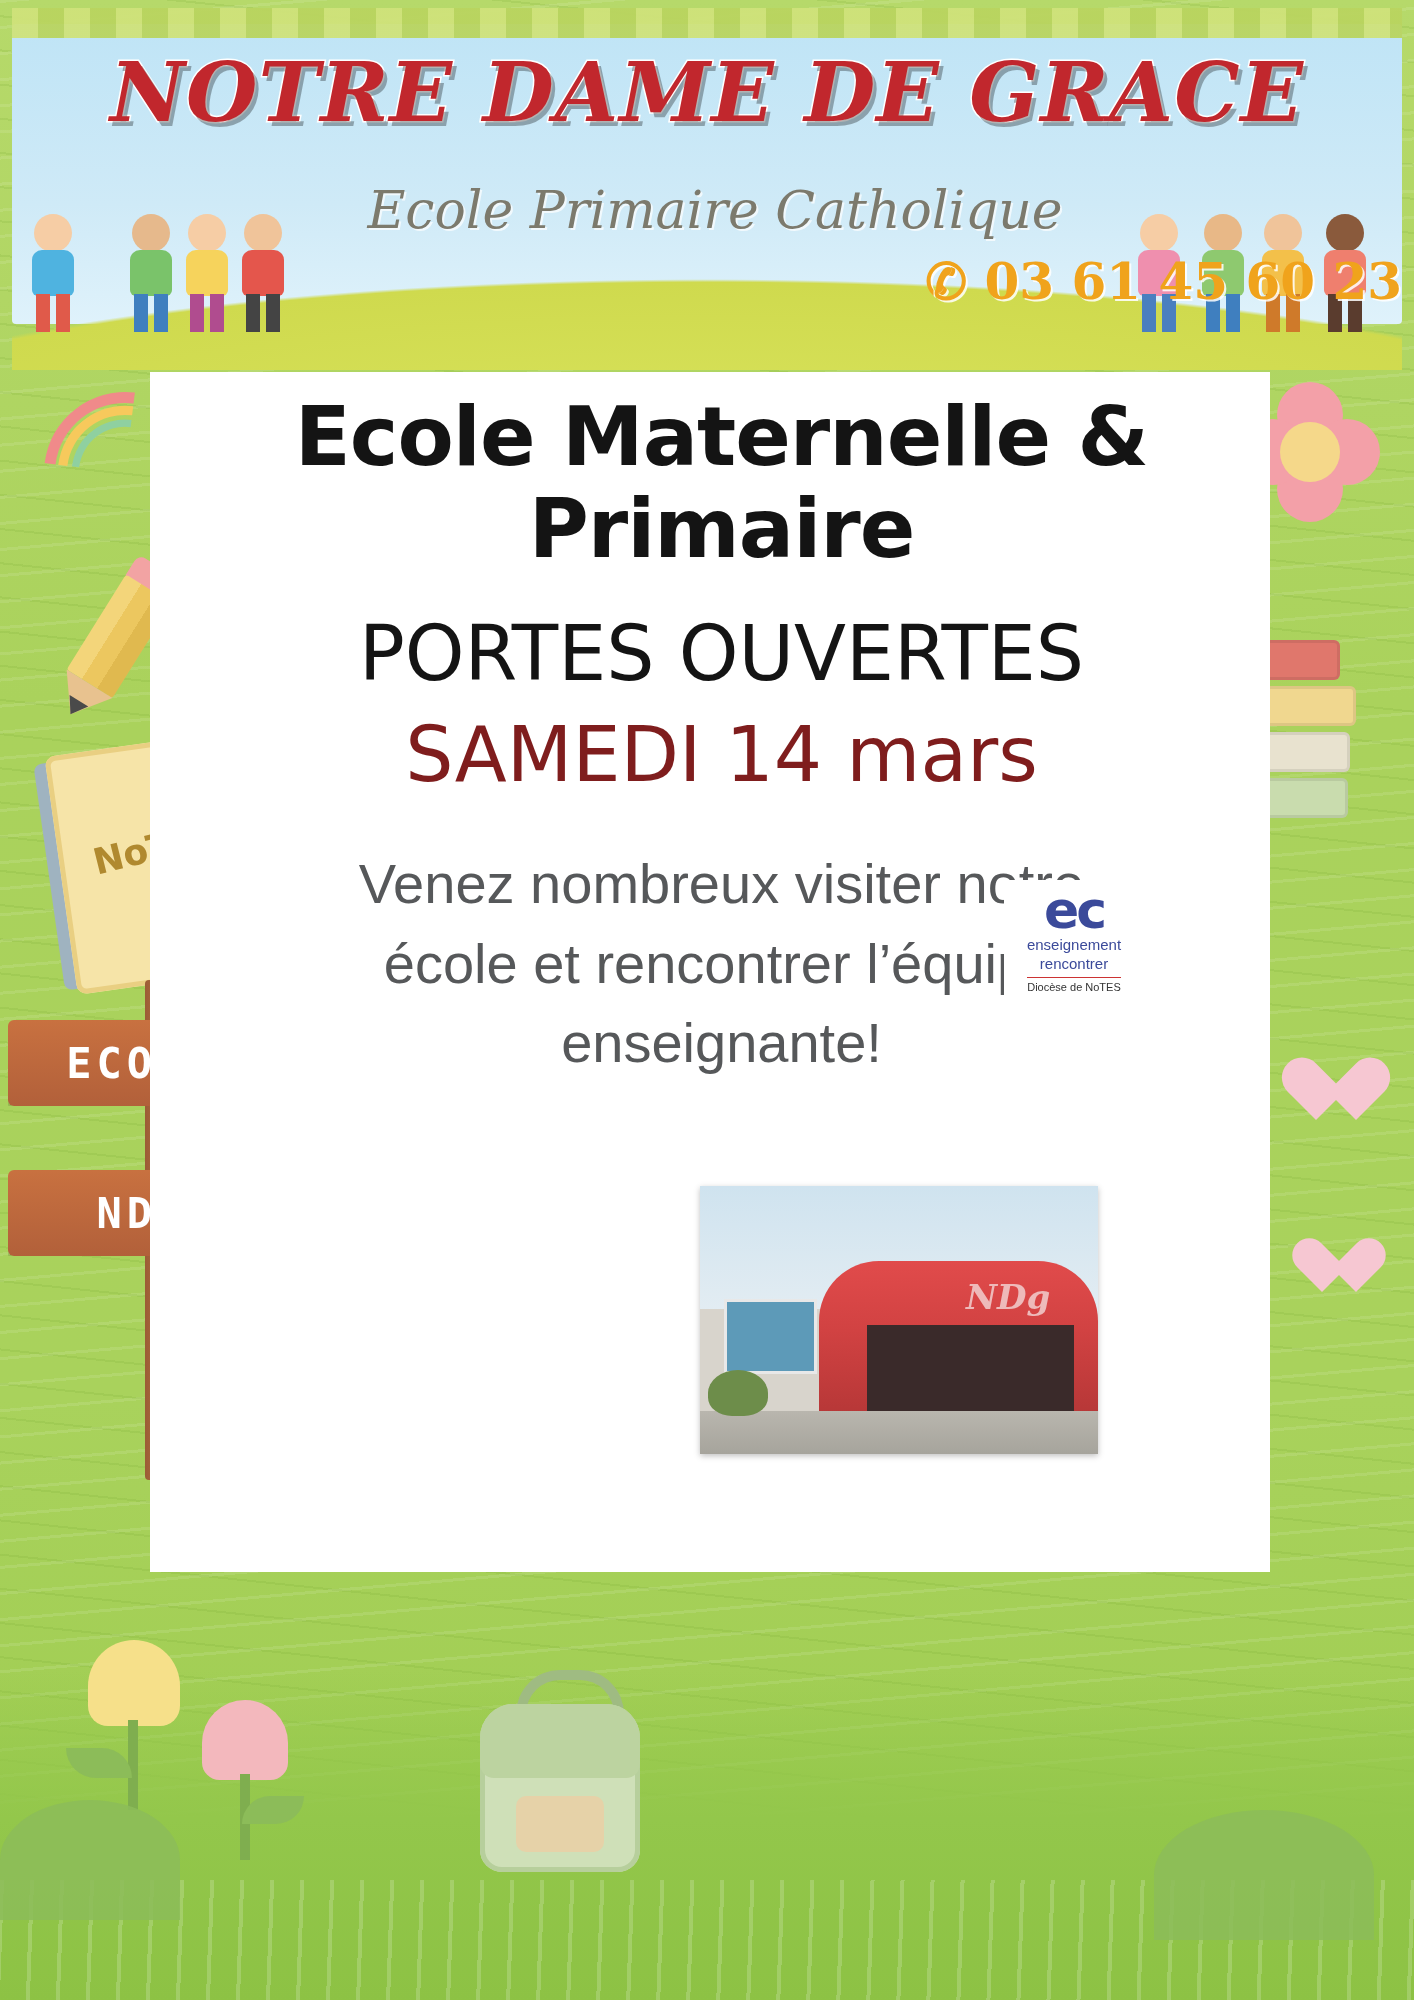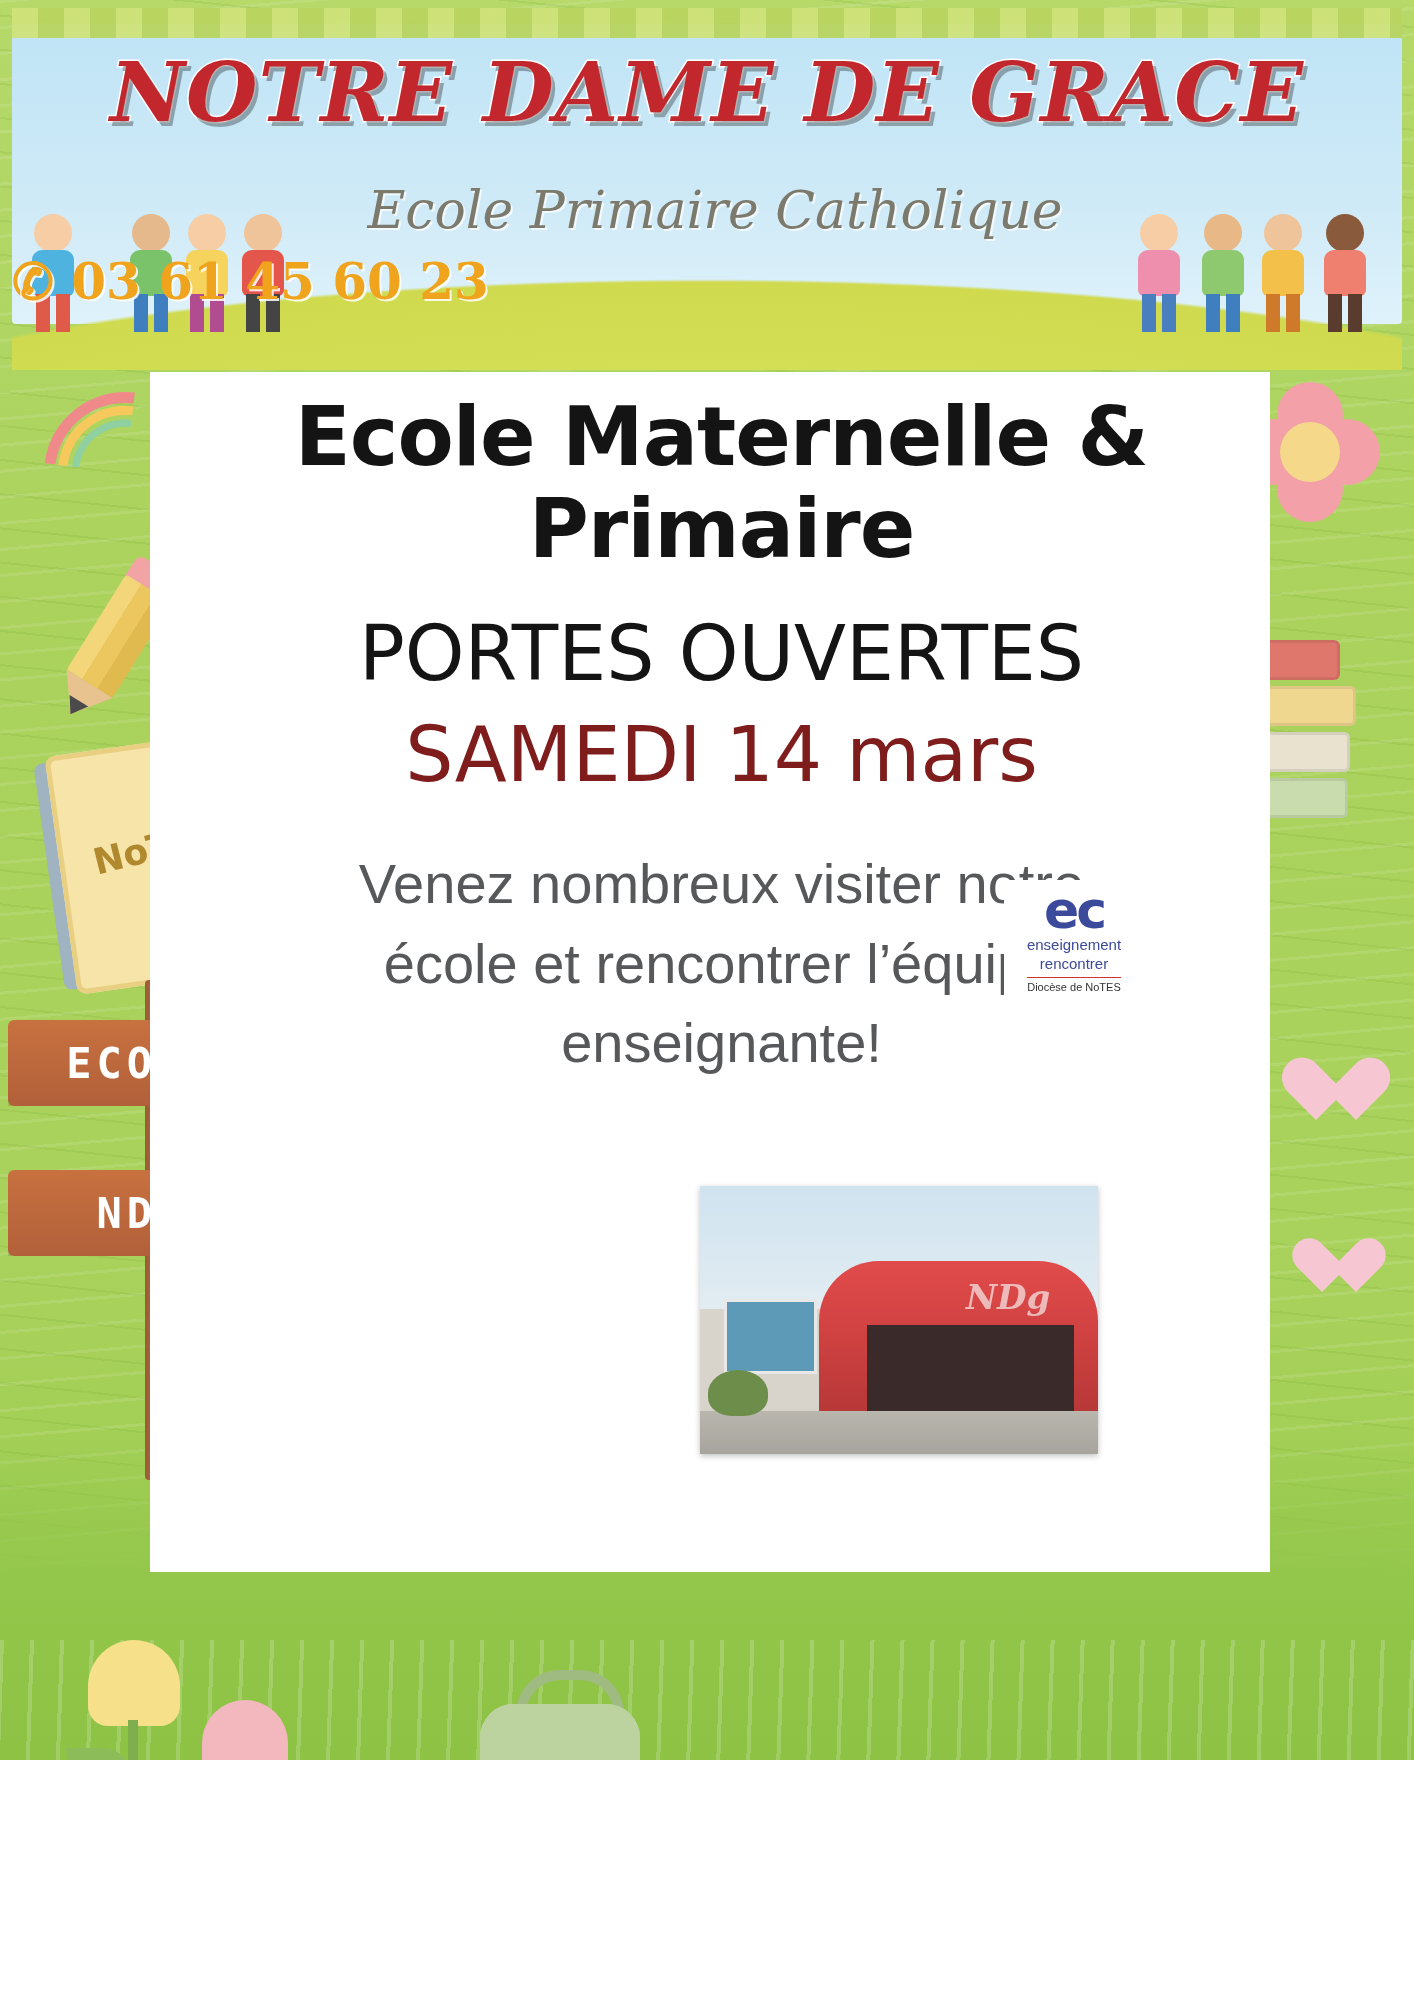--- a/index.html
+++ b/index.html
@@ -7,21 +7,21 @@
     padding: 0;
     background: #ffffff;
   }
   body {
     font-family: "Liberation Sans", sans-serif;
   }
 
   .poster {
     position: relative;
     width: 1414px;
-    height: 1760px;
+    height: 2000px;
     overflow: hidden;
     background:
       linear-gradient(180deg, #b6d96a 0%, #aad25c 35%, #a9d25c 70%, #9ccb4e 100%);
     text-decoration: underline;
   }
 
   
   .grass-texture {
     position: absolute;
     inset: 0;
@@ -100,21 +100,21 @@
     font-family: "DejaVu Serif", serif;
     font-style: italic;
     font-size: 52px;
     color: #7c7a6d;
     text-shadow: 2px 2px 0 rgba(255,255,255,0.7);
   }
   .school-phone {
     position: absolute;
     top: 244px;
     left: 0; right: 0;
-    text-align: left;
+    text-align: right;
     font-family: "DejaVu Serif", serif;
     font-weight: bold;
     font-size: 50px;
     color: #f0a31c;
     text-shadow: 2px 2px 0 rgba(255,255,255,0.85);
   }
   .school-mail {
     position: absolute;
     top: 314px;
     left: 0; right: 0;

